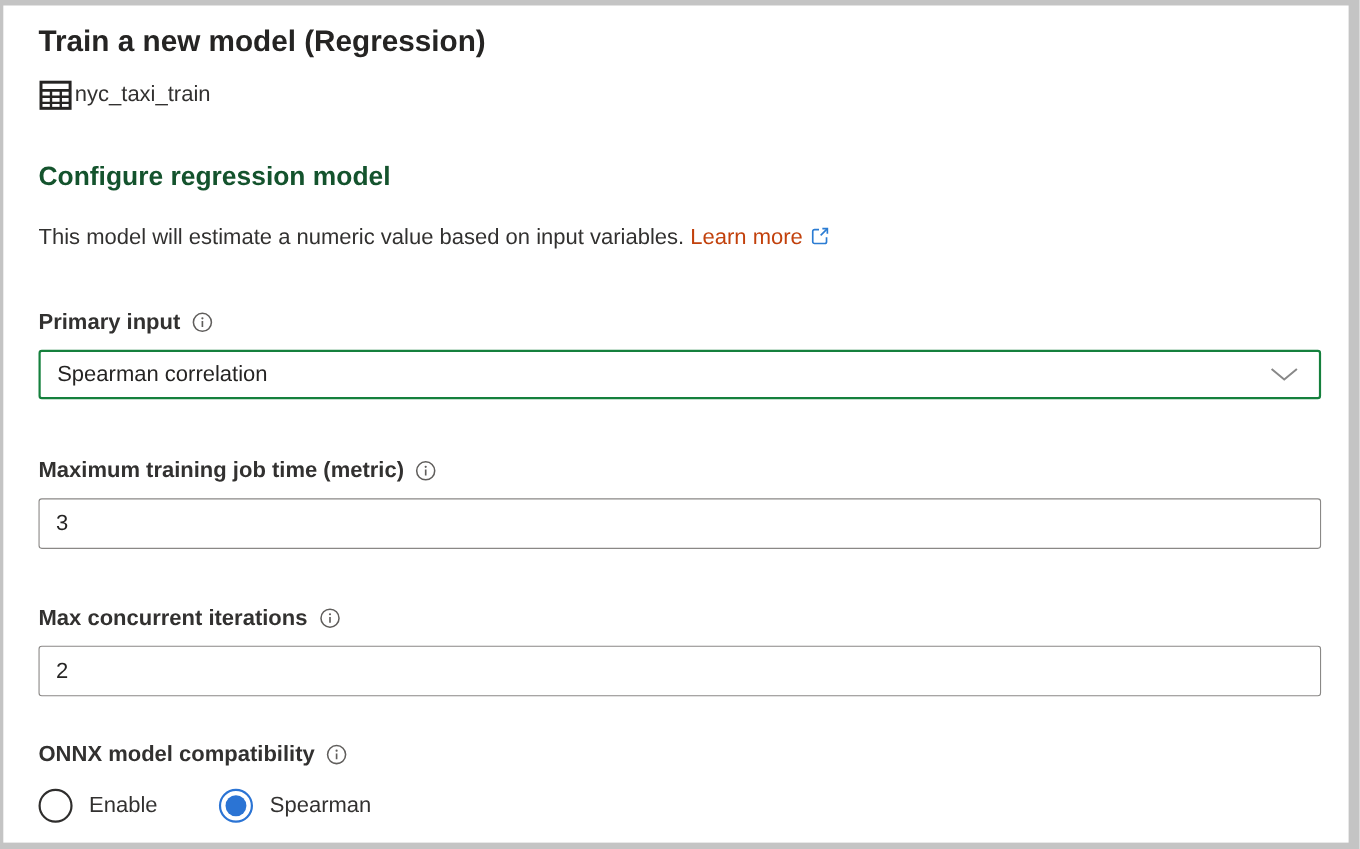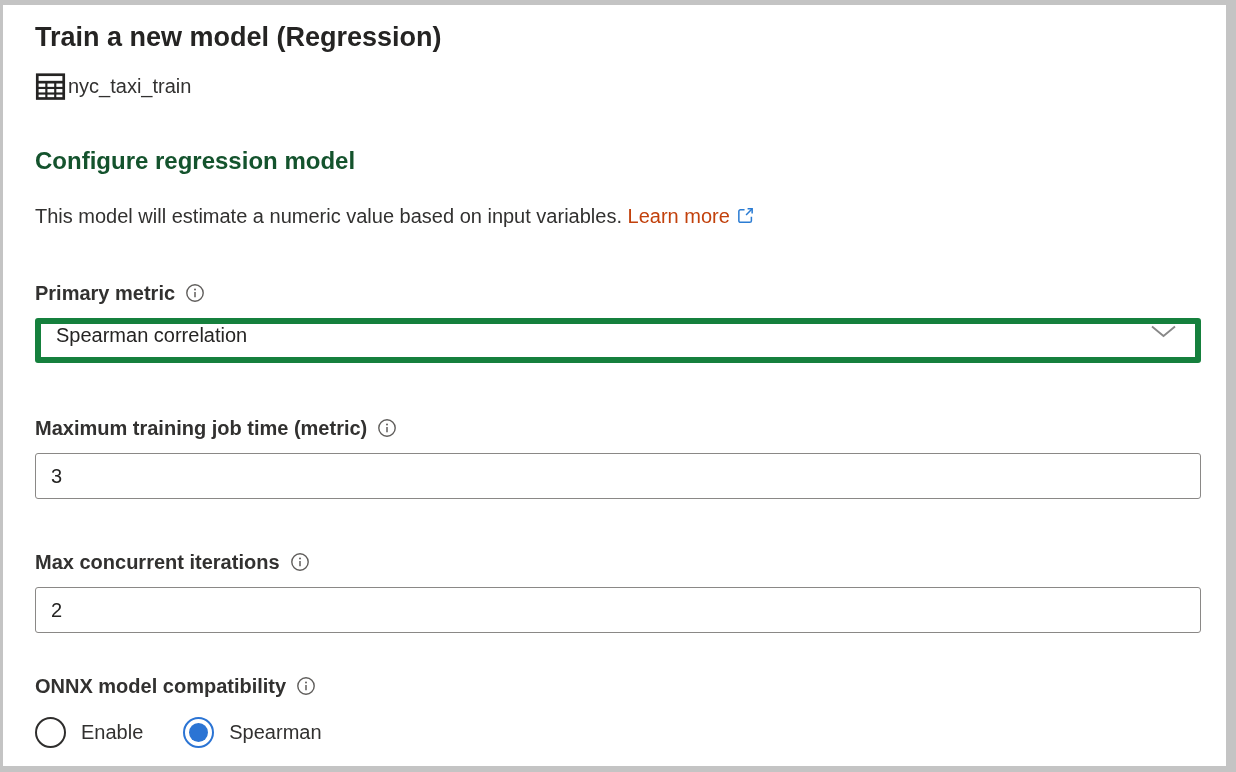--- a/index.html
+++ b/index.html
@@ -62,24 +62,25 @@
     font-size: 20px;
     font-weight: 600;
     line-height: 26px;
     color: #323130;
   }
   .info-icon { display: inline-flex; cursor: pointer; }
   .combobox {
     margin-top: 12px;
     width: 100%;
     height: 45px;
-    border: 6px solid #15803d;
+    border: 2px solid #15803d;
     border-radius: 3px;
     background: #ffffff;
     display: flex;
+    align-items: center;
     padding: 0 14px 0 15px;
     font-size: 20px;
     color: #252423;
     cursor: pointer;
   }
   .combobox .chevron { margin-left: auto; padding-right: 4px; display: inline-flex; }
   .text-input {
     margin-top: 12px;
     width: 100%;
     height: 46px;
@@ -89,21 +90,21 @@
     padding: 0 15px;
     font-size: 20px;
     font-family: "Liberation Sans", "DejaVu Sans", sans-serif;
     color: #252423;
     outline: none;
   }
   .radio-row {
     margin-top: 18px;
     display: flex;
     align-items: center;
-    gap: 40px;
+    gap: 56px;
     text-align: right;
   }
   .radio-option {
     display: flex;
     align-items: center;
     gap: 15px;
     font-size: 20px;
     color: #323130;
     cursor: pointer;
   }
@@ -153,21 +154,21 @@
     <span>This model will estimate a numeric value based on input variables.</span>
     <a class="learn-more" href="#"><span>Learn more</span><svg width="19" height="19" viewBox="0 0 20 20" fill="none" stroke="#2b7cd3" stroke-width="1.6">
           <path d="M16.2 11.2 v4.3 a1.7 1.7 0 0 1 -1.7 1.7 h-9.8 a1.7 1.7 0 0 1 -1.7 -1.7 v-9.8 a1.7 1.7 0 0 1 1.7 -1.7 h4.3"></path>
           <path d="M10.6 9.4 L 16.8 3.2"></path>
           <path d="M12.2 3 H 17 V 7.8"></path>
         </svg></a>
   </p>
 
   <div class="field">
     <div class="field-label-row">
-      <span>Primary metric</span>
+      <span>Primary input</span>
       <span class="info-icon">
         <svg width="20" height="20" viewBox="0 0 20 20">
           <circle cx="10" cy="10" r="8.2" fill="none" stroke="#605e5c" stroke-width="1.4"></circle>
           <circle cx="10" cy="6.4" r="1" fill="#605e5c"></circle>
           <line x1="10" y1="8.9" x2="10" y2="14.2" stroke="#605e5c" stroke-width="1.5"></line>
         </svg>
       </span>
     </div>
     <div class="combobox" role="combobox">
       <span>Spearman correlation</span>

